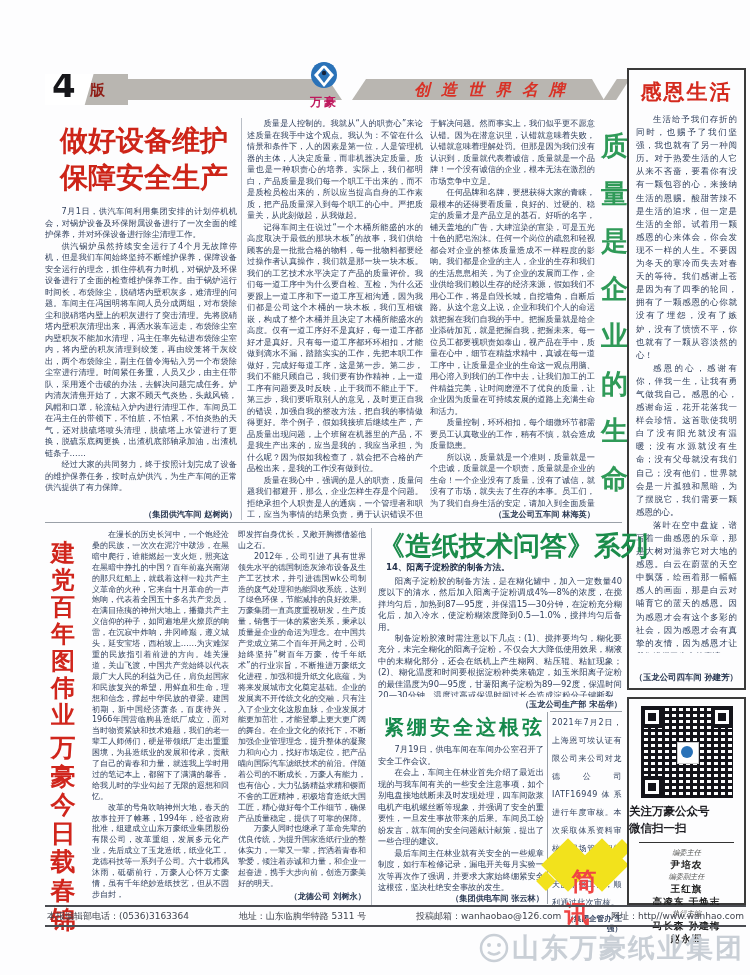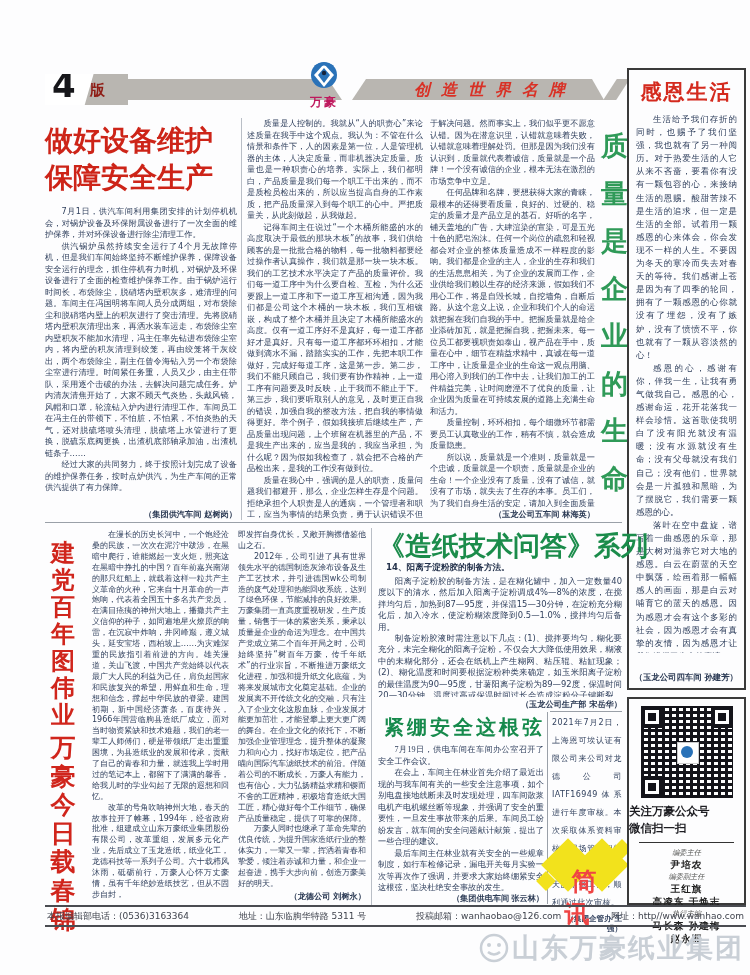--- a/index.html
+++ b/index.html
@@ -21,21 +21,21 @@
   .logo-box .logo-txt{display:block;margin-top:0px;font-size:12px;font-weight:bold;color:#be185d;letter-spacing:2px;text-align:center;}
   
   .col{position:absolute;}
   .paras{height:calc(100% - 13px);overflow:hidden;}
   .paras p{margin:0;text-indent:2em;text-align:justify;}
   .noindent p:first-child{text-indent:0;}
   .t82 .paras p{font-size:8.2px;line-height:11.5px;}
   .t80 .paras p{font-size:8px;line-height:10.9px;}
   .byline{position:absolute;bottom:0;right:0;font-size:8.2px;font-weight:bold;color:#2c3b55;background:#fdfdfe;padding-left:4px;}
   
-  .equip-title{position:absolute;left:36px;top:122px;width:186px;text-align:center;
+  .equip-title{position:absolute;left:51px;top:122px;width:186px;text-align:center;
                font-size:28px;line-height:37px;font-weight:bold;color:#cd2418;}
   .vline{position:absolute;width:1px;background:#b9bec6;}
   .hline{position:absolute;height:1px;background:#9aa0a8;}
   .q-vtitle{position:absolute;left:599px;top:122px;width:31px;font-size:27px;line-height:47.5px;
             font-weight:bold;color:#2f9a58;word-break:break-all;text-align:center;}
   
   .sidebox{position:absolute;left:627px;top:68px;width:119px;border:2px solid #3a3a3a;background:#fdfdfe;box-sizing:border-box;}
   #gratitude-box{height:622px;padding:8px 7px 4px 7px;}
   .side-title{text-align:center;font-size:21px;font-weight:bold;color:#d42a1e;letter-spacing:2px;margin-bottom:7px;}
   #gratitude-box .paras{height:540px;}
@@ -45,21 +45,21 @@
   .party-vtitle{position:absolute;left:49px;width:28px;font-weight:bold;color:#d0251c;word-break:break-all;text-align:center;}
   #party-v1{top:540px;font-size:24px;line-height:27px;}
   #party-v2{top:734px;font-size:25px;line-height:28.6px;}
   .paper-title{position:absolute;left:378px;top:528px;width:244px;text-align:center;
                font-size:27px;font-weight:bold;color:#1b8c4b;white-space:nowrap;}
   .paper-sub{position:absolute;left:386px;top:562px;width:236px;font-size:8.6px;font-weight:bold;color:#24324c;}
   #paper-body{left:378px;top:576px;width:244px;height:134px;}
   #paper-body .paras p{font-size:8.4px;line-height:11.4px;}
   .safety-title{position:absolute;left:384px;top:714px;width:160px;font-size:20px;font-weight:bold;
                 color:#168a4c;letter-spacing:3px;white-space:nowrap;}
-  #safety-body{left:378px;top:744px;width:166px;height:160px;font-family:Liberation Serif, serif;}
+  #safety-body{left:378px;top:744px;width:166px;height:160px;}
   #brief-col{left:552px;top:714px;width:70px;height:130px;}
   #brief-col p{margin:0;font-size:8px;line-height:18px;text-align:justify;letter-spacing:0.4px;}
   #brief-byline{display:block;font-size:7.6px;font-weight:bold;text-align:right;margin-top:2px;}
   
   .badge{position:absolute;left:543px;top:838px;width:82px;height:62px;}
   .badge .dia{position:absolute;background:#f2e21c;transform:rotate(45deg);}
   .badge .d1{left:6px;top:8px;width:38px;height:38px;}
   .badge .d2{left:40px;top:8px;width:38px;height:38px;}
   .badge .d3{left:-4px;top:36px;width:14px;height:14px;}
   .badge .d4{left:72px;top:4px;width:14px;height:14px;}

